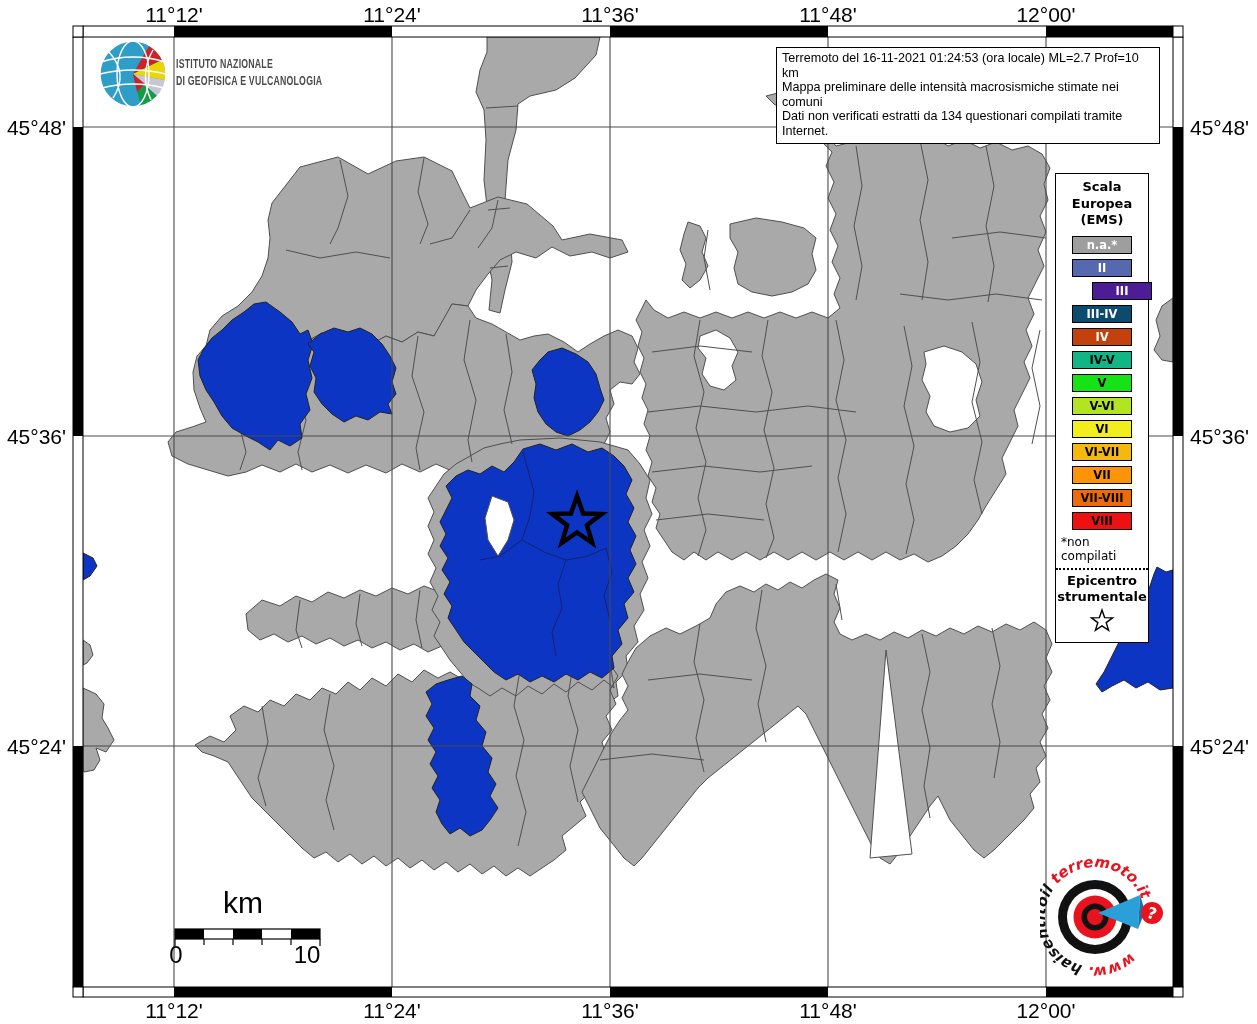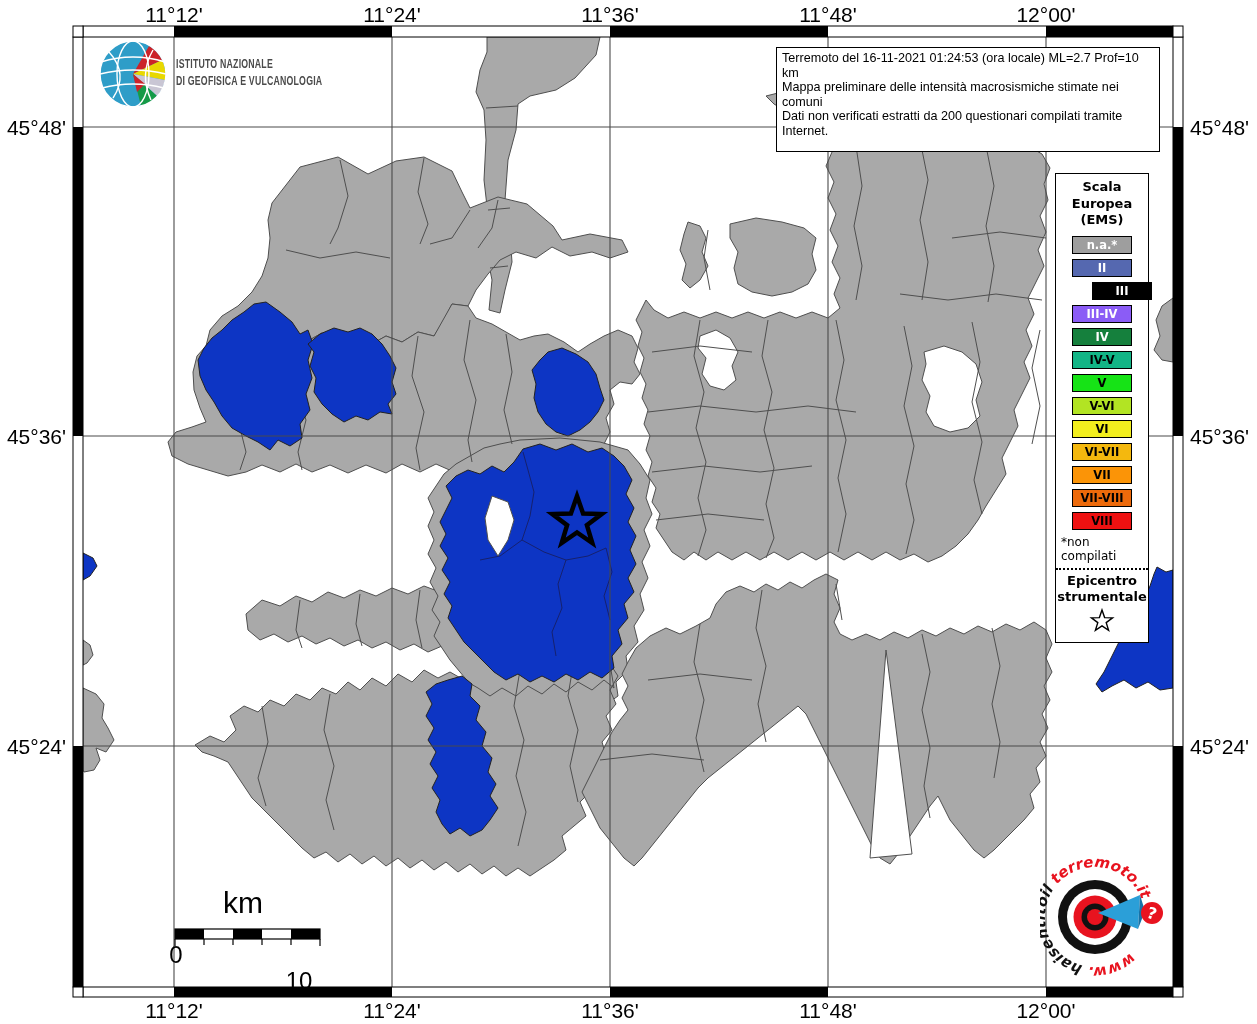--- a/index.html
+++ b/index.html
@@ -20,21 +20,21 @@
   .scale-seg-b{fill:#000;}
   .scale-outline{fill:none;stroke:#000;stroke-width:1.2;}
   .scale-tick{stroke:#000;stroke-width:1.2;}
 
   .axis-label{position:absolute;font-size:21px;color:#000;white-space:nowrap;}
   .axis-top,.axis-bottom{transform:translateX(-50%);}
   .axis-left{width:64px;text-align:right;}
   .axis-right{text-align:left;}
 
   .info-box{position:absolute;left:776px;top:47px;width:372px;background:#fff;
-            border:1px solid #000;padding:3px 5px 12px 5px;font-size:12.6px;
+            border:1px solid #000;padding:3px 5px 4px 5px;font-size:12.6px;
             line-height:14.6px;color:#000;}
   .ingv{position:absolute;left:99px;top:40px;display:flex;align-items:flex-start;}
   .ingv-text{margin-left:9px;margin-top:16px;color:#4a4a4a;font-size:12.5px;
              line-height:17px;letter-spacing:.3px;transform:scaleX(.7);
              transform-origin:left top;white-space:nowrap;font-weight:700;}
   .legend{position:absolute;left:1055px;top:173px;width:94px;height:470px;
           background:#fff;border:1px solid #000;box-sizing:border-box;
           font-family:"DejaVu Sans",sans-serif;}
   .legend-title{font-weight:bold;font-size:13px;line-height:16.5px;
                 text-align:center;margin-top:5px;color:#000;}
@@ -43,21 +43,21 @@
               box-sizing:border-box;text-align:center;font-weight:bold;
               font-size:11.5px;line-height:16px;}
   .legend-foot{font-size:12px;color:#000;margin:3px 0 0 5px;
                font-family:"DejaVu Sans",sans-serif;}
   .legend-divider{border:none;border-top:2px dotted #000;margin:5px 0 3px 0;}
   .legend-epi{font-weight:bold;font-size:13px;line-height:16px;text-align:center;color:#000;}
   .legend-star{display:block;margin:3px auto 0 auto;}
   .sb-label{position:absolute;color:#000;text-align:center;}
   .sb-km{left:211px;top:886px;width:64px;font-size:30px;text-align:center;}
   .sb-0{left:166px;top:941px;width:20px;font-size:24px;}
-  .sb-10{left:284px;top:941px;width:30px;font-size:24px;margin-top:26px;}
+  .sb-10{left:292px;top:941px;width:30px;font-size:24px;}
   .watermark{position:absolute;left:1040px;top:853px;}
   .wm-ring{font-family:"DejaVu Sans",sans-serif;font-style:italic;
            font-weight:bold;font-size:15px;}
 </style>
 </head>
 <body>
 
 <div class="stage">
 
   <svg id="base-svg" width="1257" height="1024" viewBox="0 0 1257 1024">
@@ -249,35 +249,35 @@
     </svg>
     <div class="ingv-text">
       <div>ISTITUTO NAZIONALE</div>
       <div>DI GEOFISICA E VULCANOLOGIA</div>
     </div>
   </div>
 
   <div class="info-box">
     <div>Terremoto del 16-11-2021 01:24:53 (ora locale) ML=2.7 Prof=10 km</div>
     <div>Mappa preliminare delle intensità macrosismiche stimate nei comuni</div>
-    <div>Dati non verificati estratti da 200 questionari compilati tramite Internet.</div>
+    <div>Dati non verificati estratti da 134 questionari compilati tramite Internet.</div>
   </div>
 
   <div class="legend">
     <div class="legend-title">
       <div>Scala</div>
       <div>Europea</div>
       <div>(EMS)</div>
     </div>
     <div class="swatches">
       <div class="swatch-row" style="background-color: rgb(158, 158, 158); color: rgb(255, 255, 255);">n.a.*</div>
       <div class="swatch-row" style="background-color: rgb(85, 104, 176); color: rgb(255, 255, 255);">II</div>
-      <div class="swatch-row" style="background-color: #000000; color: rgb(255, 255, 255); margin-left: 36px;">III</div>
-      <div class="swatch-row" style="background-color: #8b5cf6; color: rgb(255, 255, 255);">III-IV</div>
-      <div class="swatch-row" style="background-color: #15803d; color: rgb(255, 255, 255);">IV</div>
+      <div class="swatch-row" style="background-color: #4c1d95; color: rgb(255, 255, 255); margin-left: 36px;">III</div>
+      <div class="swatch-row" style="background-color: #0c4a6e; color: rgb(255, 255, 255);">III-IV</div>
+      <div class="swatch-row" style="background-color: #c2410c; color: rgb(255, 255, 255);">IV</div>
       <div class="swatch-row" style="background-color: rgb(18, 181, 134); color: rgb(0, 0, 0);">IV-V</div>
       <div class="swatch-row" style="background-color: rgb(22, 227, 22); color: rgb(0, 0, 0);">V</div>
       <div class="swatch-row" style="background-color: rgb(178, 228, 35); color: rgb(0, 0, 0);">V-VI</div>
       <div class="swatch-row" style="background-color: rgb(242, 238, 30); color: rgb(0, 0, 0);">VI</div>
       <div class="swatch-row" style="background-color: rgb(244, 184, 14); color: rgb(0, 0, 0);">VI-VII</div>
       <div class="swatch-row" style="background-color: rgb(251, 148, 7); color: rgb(0, 0, 0);">VII</div>
       <div class="swatch-row" style="background-color: rgb(237, 106, 11); color: rgb(0, 0, 0);">VII-VIII</div>
       <div class="swatch-row" style="background-color: rgb(238, 17, 17); color: rgb(0, 0, 0);">VIII</div>
     </div>
     <div class="legend-foot">*non compilati</div>

